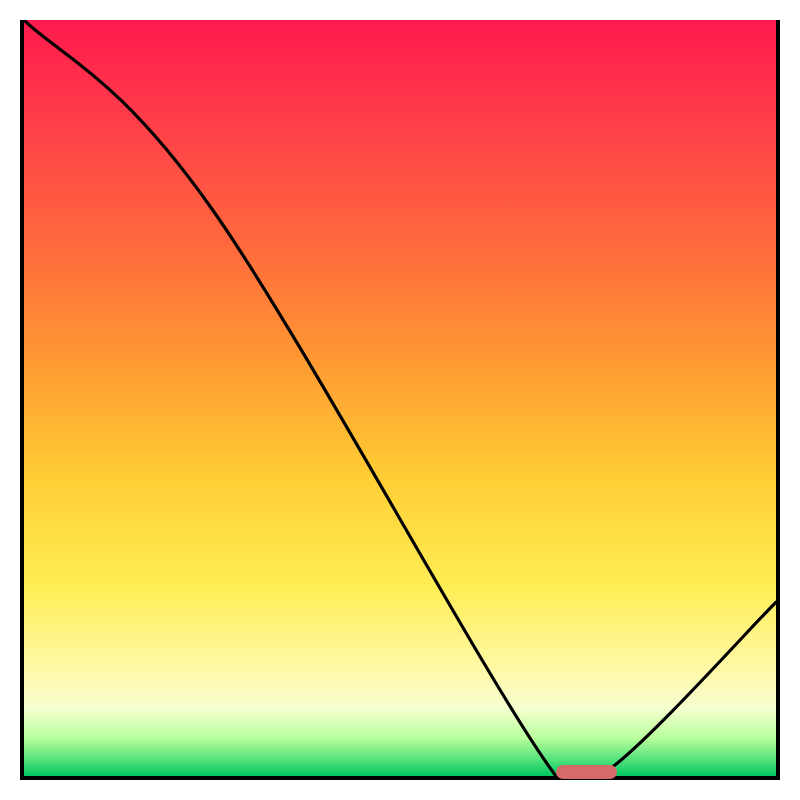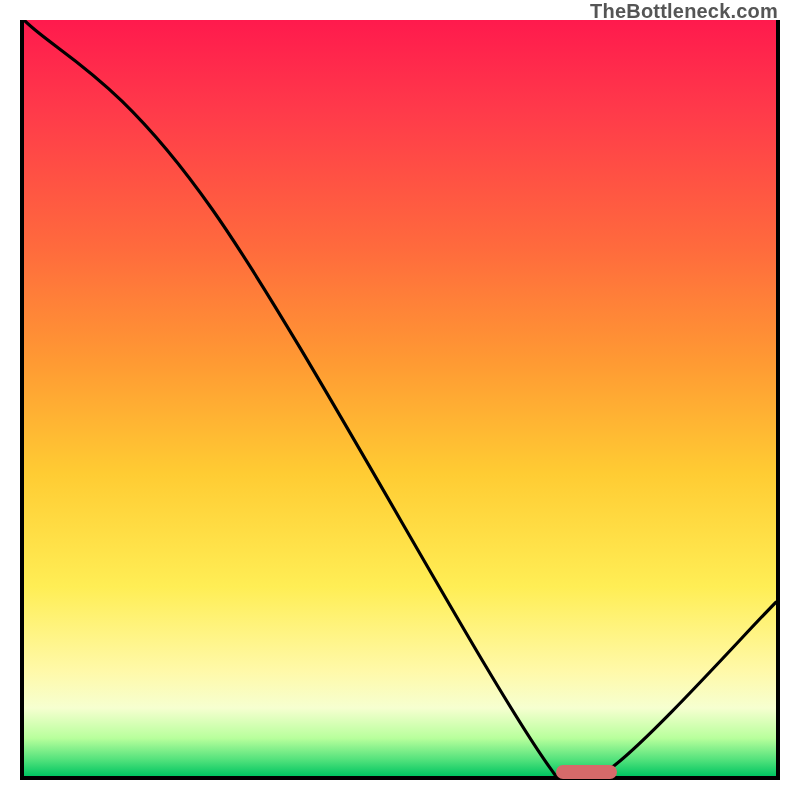--- a/index.html
+++ b/index.html
@@ -62,21 +62,20 @@
     height: 14px;
     border-radius: 7px;
     background: #d66a6a;
   }
 </style>
 </head>
 <body>
 
 <div class="stage">
 
-  <div class="watermark">TheBottleneck.com</div>
 
   <div class="plot-area">
 
     <svg class="curve" viewBox="0 0 760 760" preserveAspectRatio="none">
       <path id="curve-path" fill="none" stroke="#000" stroke-width="3.2" stroke-linecap="round" stroke-linejoin="round" d="M 0.0 0.0 C 34.2 34.2, 94.2 54.6, 190.0 190.0 C 285.8 325.4, 459.5 651.2, 532.0 752.4 C 604.5 853.6, 551.8 782.5, 592.8 752.4 C 633.8 722.3, 729.9 615.3, 760.0 585.2"></path>
     </svg>
 
     <div id="valley-marker" class="marker" style="left: 532px; width: 60.8px; top: 745.4px; background: rgb(214, 106, 106);"></div>
 
   </div>

